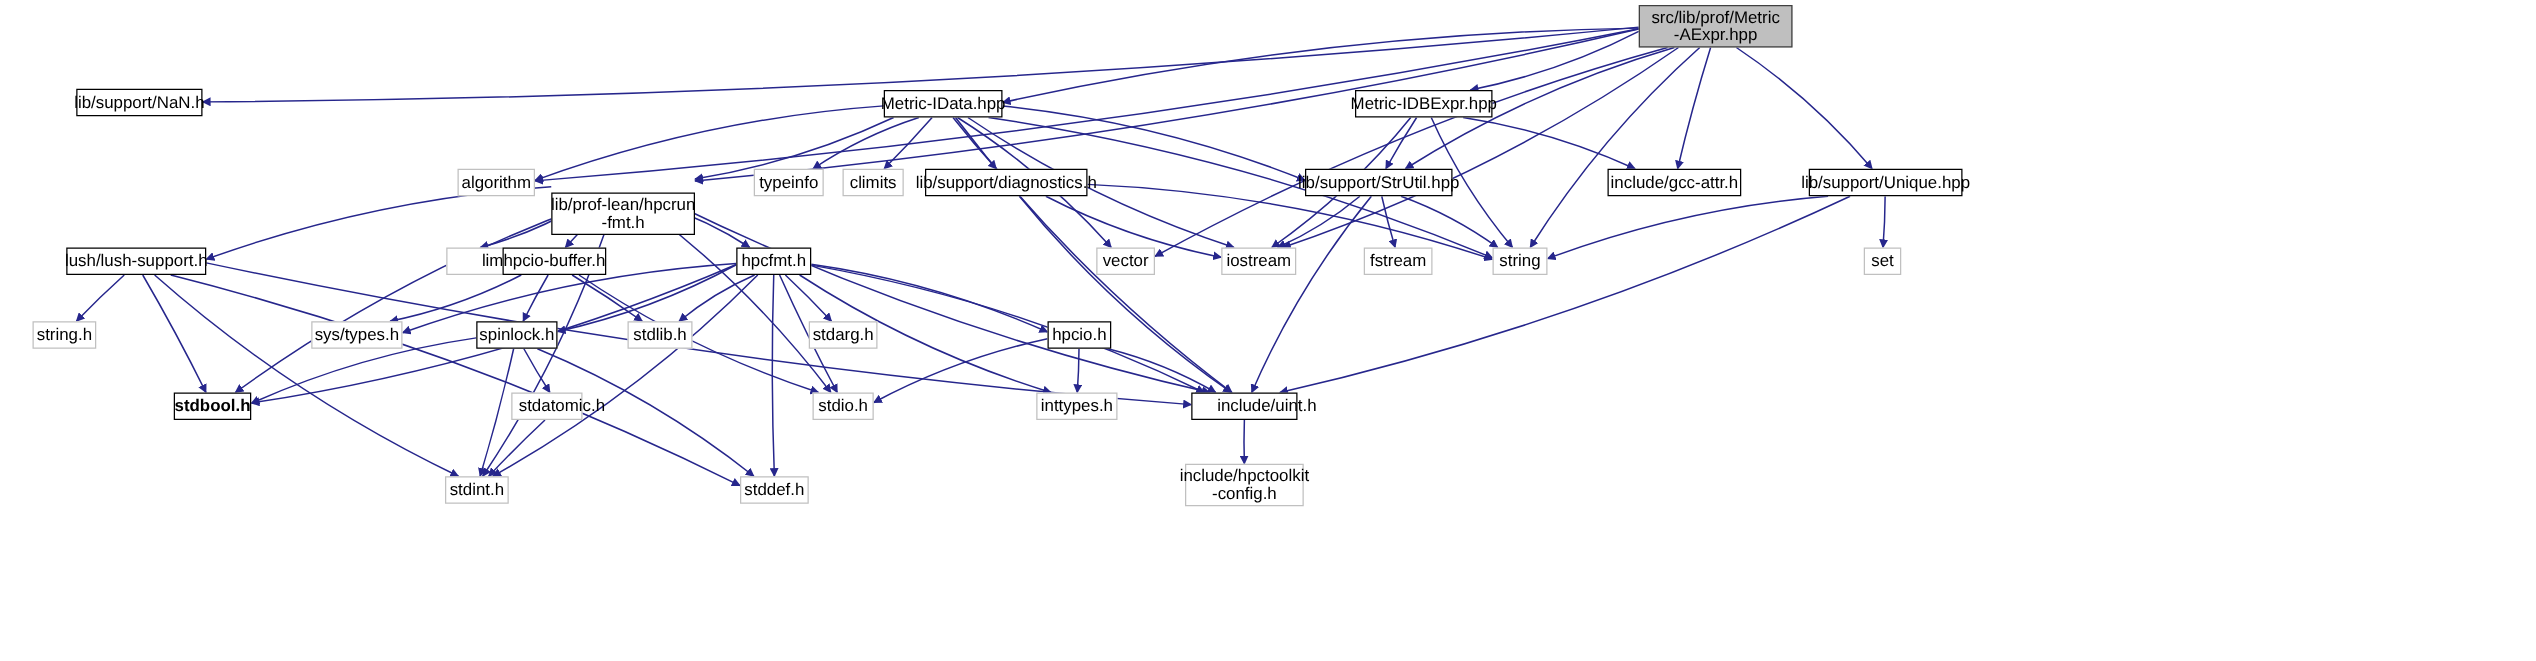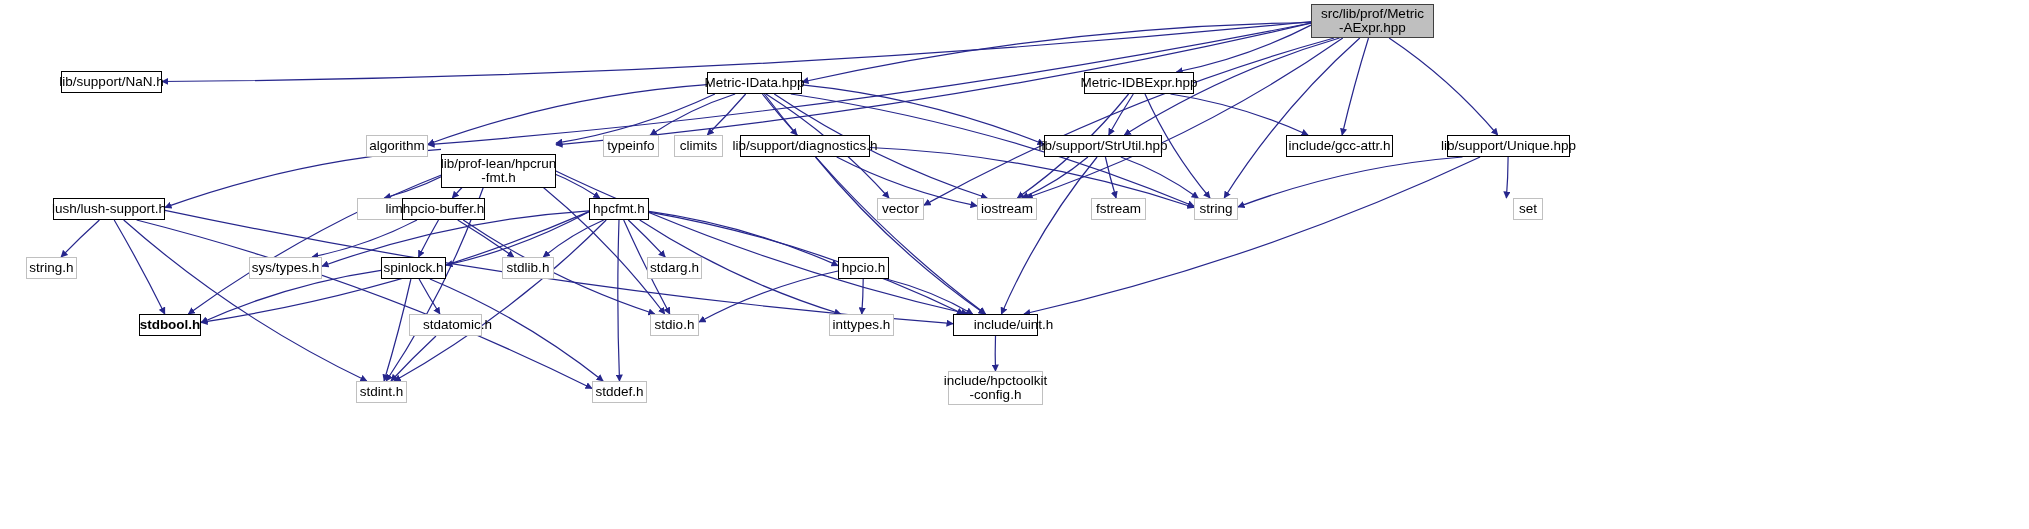--- a/index.html
+++ b/index.html
@@ -111,29 +111,29 @@
     <div class="node solid" style="left: 1286px; top: 135px; width: 107px; height: 22px;"><span>include/gcc-attr.h</span></div>
     <div class="node solid" style="left: 1447px; top: 135px; width: 123px; height: 22px;"><span>lib/support/Unique.hpp</span></div>
     <div class="node light" style="left: 357px; top: 198px; width: 51px; height: 22px; padding-left: 48px;"><span>limits.h</span></div>
     <div class="node solid" style="left: 402px; top: 198px; width: 83px; height: 22px;"><span>hpcio-buffer.h</span></div>
     <div class="node solid" style="left: 589px; top: 198px; width: 60px; height: 22px;"><span>hpcfmt.h</span></div>
     <div class="node solid" style="left: 53px; top: 198px; width: 112px; height: 22px;"><span>lush/lush-support.h</span></div>
     <div class="node light" style="left: 877px; top: 198px; width: 47px; height: 22px;"><span>vector</span></div>
     <div class="node light" style="left: 977px; top: 198px; width: 60px; height: 22px;"><span>iostream</span></div>
     <div class="node light" style="left: 1091px; top: 198px; width: 55px; height: 22px;"><span>fstream</span></div>
     <div class="node light" style="left: 1194px; top: 198px; width: 44px; height: 22px;"><span>string</span></div>
-    <div class="node light" style="left: 1491px; top: 198px; width: 30px; height: 22px; margin-left: 22px;"><span>set</span></div>
+    <div class="node light" style="left: 1491px; top: 198px; width: 30px; height: 22px;"><span>set</span></div>
     <div class="node light" style="left: 26px; top: 257px; width: 51px; height: 22px;"><span>string.h</span></div>
     <div class="node light" style="left: 249px; top: 257px; width: 73px; height: 22px; text-align: right;"><span>sys/types.h</span></div>
     <div class="node solid" style="left: 381px; top: 257px; width: 65px; height: 22px;"><span>spinlock.h</span></div>
     <div class="node light" style="left: 502px; top: 257px; width: 52px; height: 22px;"><span>stdlib.h</span></div>
     <div class="node light" style="left: 647px; top: 257px; width: 55px; height: 22px;"><span>stdarg.h</span></div>
     <div class="node solid" style="left: 838px; top: 257px; width: 51px; height: 22px;"><span>hpcio.h</span></div>
     <div class="node solid" style="left: 139px; top: 314px; width: 62px; height: 22px; font-weight: bold;"><span>stdbool.h</span></div>
-    <div class="node light" style="left: 409px; top: 314px; width: 73px; height: 22px; padding-left: 24px;"><span>stdatomic.h</span></div>
+    <div class="node light" style="left: 409px; top: 314px; width: 57px; height: 22px; padding-left: 24px;"><span>stdatomic.h</span></div>
     <div class="node light" style="left: 650px; top: 314px; width: 49px; height: 22px;"><span>stdio.h</span></div>
     <div class="node light" style="left: 829px; top: 314px; width: 65px; height: 22px;"><span>inttypes.h</span></div>
     <div class="node solid" style="left: 953px; top: 314px; width: 85px; height: 22px; padding-left: 36px;"><span>include/uint.h</span></div>
     <div class="node light" style="left: 356px; top: 381px; width: 51px; height: 22px;"><span>stdint.h</span></div>
     <div class="node light" style="left: 592px; top: 381px; width: 55px; height: 22px;"><span>stddef.h</span></div>
     <div class="node light" style="left: 948px; top: 371px; width: 95px; height: 34px;"><span>include/hpctoolkit
 -config.h</span></div>
   </div>
 
 </body></html>

